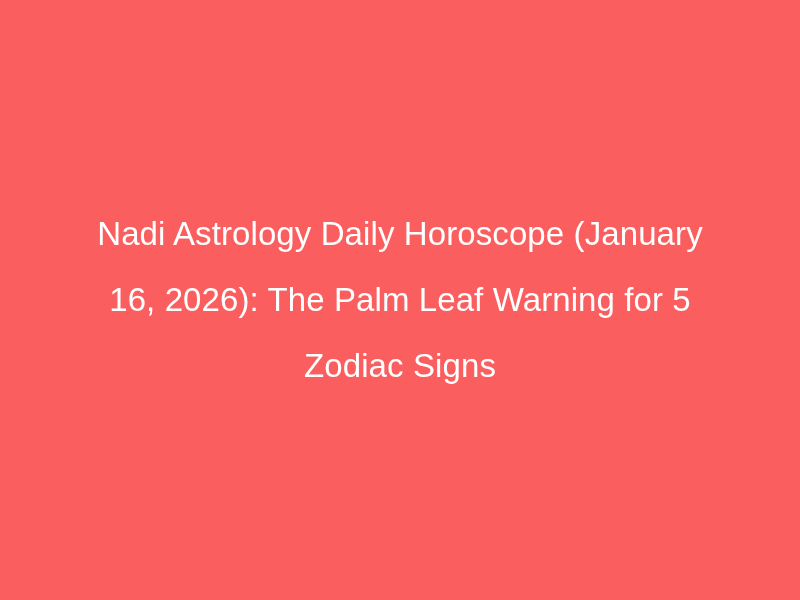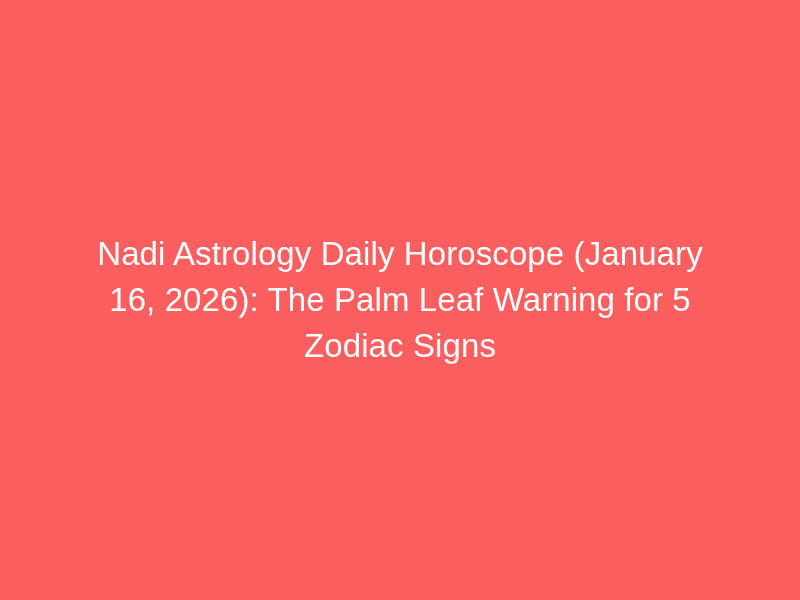--- a/index.html
+++ b/index.html
@@ -33,21 +33,21 @@
     box-sizing: border-box;
     text-align: center;
   }
 
   .card-title {
     margin: 4px;
     color: #ffffff;
     font-family: "Liberation Sans", sans-serif;
     font-size: 33px;
     font-weight: 400;
-    line-height: 46px;
+    line-height: 66px;
     letter-spacing: 0.1px;
     text-align: center;
     word-wrap: break-word;
   }
 </style>
 </head>
 <body>
 
 <div class="card">
   <div class="title-block">

